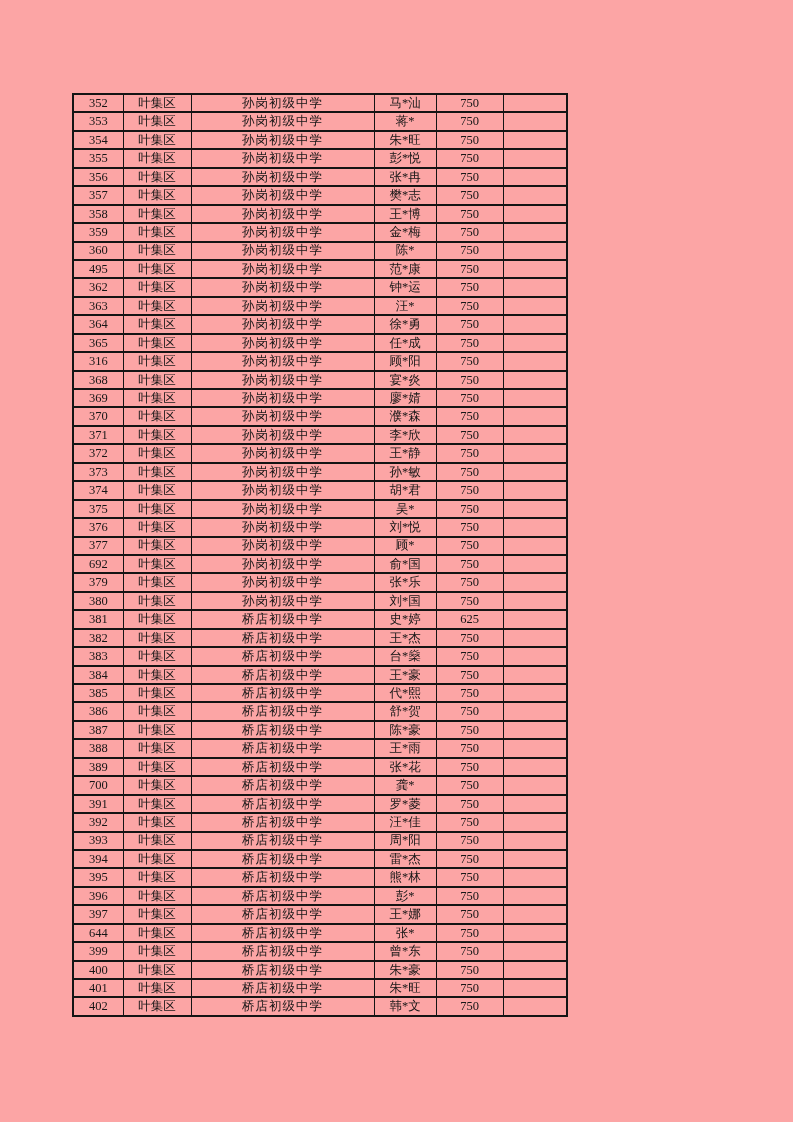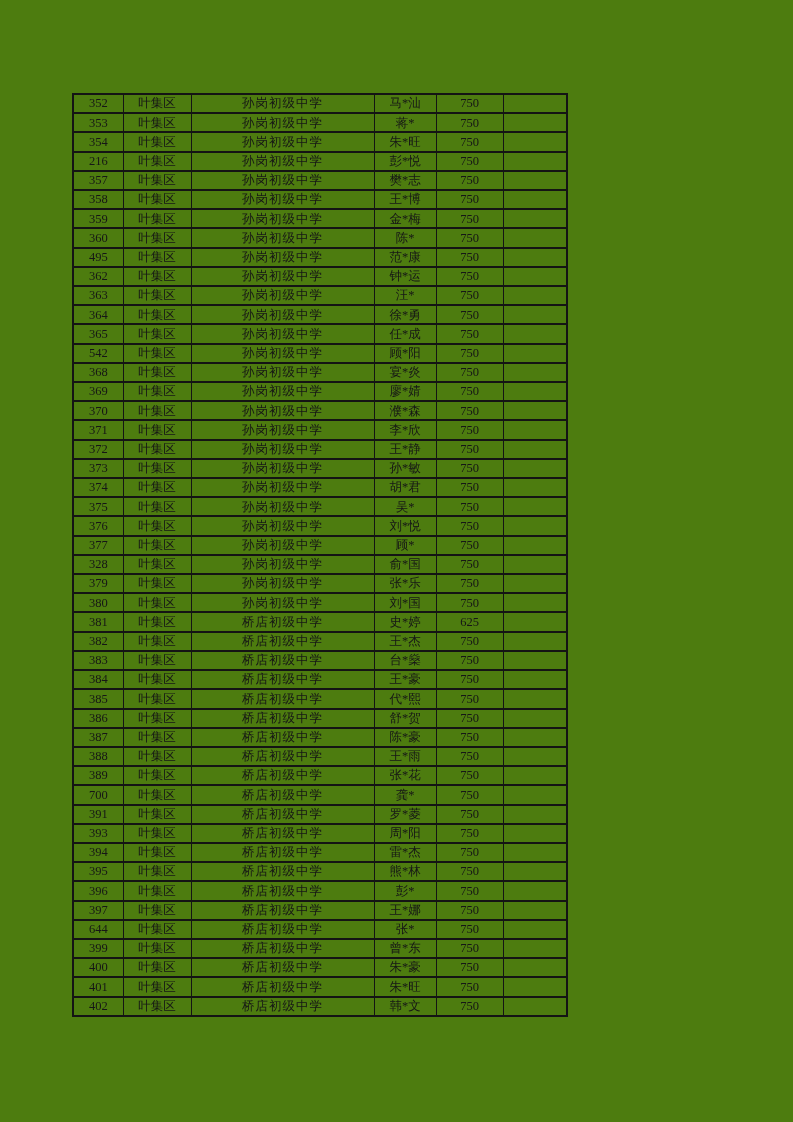--- a/index.html
+++ b/index.html
@@ -4,21 +4,21 @@
 <style>
   html, body {
     margin: 0;
     padding: 0;
     background: #ffffff;
   }
   .page {
     position: relative;
     width: 793px;
     height: 1122px;
-    background: #4d7c0f;
+    background: #fca5a5;
     overflow: hidden;
     font-family: "Liberation Serif", "DejaVu Serif", serif;
   }
   table.grant-table {
     position: absolute;
     left: 72px;
     top: 93px;
     border-collapse: collapse;
     table-layout: fixed;
     width: 494px;
@@ -74,28 +74,36 @@
         </tr>
         <tr>
           <td class="cell-index">354</td>
           <td class="cell-district">叶集区</td>
           <td class="cell-school">孙岗初级中学</td>
           <td class="cell-student">朱*旺</td>
           <td class="cell-amount">750</td>
           <td class="cell-blank"></td>
         </tr>
         <tr>
-          <td class="cell-index">216</td>
+          <td class="cell-index">355</td>
           <td class="cell-district">叶集区</td>
           <td class="cell-school">孙岗初级中学</td>
           <td class="cell-student">彭*悦</td>
           <td class="cell-amount">750</td>
           <td class="cell-blank"></td>
         </tr>
         <tr>
+          <td class="cell-index">356</td>
+          <td class="cell-district">叶集区</td>
+          <td class="cell-school">孙岗初级中学</td>
+          <td class="cell-student">张*冉</td>
+          <td class="cell-amount">750</td>
+          <td class="cell-blank"></td>
+        </tr>
+        <tr>
           <td class="cell-index">357</td>
           <td class="cell-district">叶集区</td>
           <td class="cell-school">孙岗初级中学</td>
           <td class="cell-student">樊*志</td>
           <td class="cell-amount">750</td>
           <td class="cell-blank"></td>
         </tr>
         <tr>
           <td class="cell-index">358</td>
           <td class="cell-district">叶集区</td>
@@ -154,21 +162,21 @@
         </tr>
         <tr>
           <td class="cell-index">365</td>
           <td class="cell-district">叶集区</td>
           <td class="cell-school">孙岗初级中学</td>
           <td class="cell-student">任*成</td>
           <td class="cell-amount">750</td>
           <td class="cell-blank"></td>
         </tr>
         <tr>
-          <td class="cell-index">542</td>
+          <td class="cell-index">316</td>
           <td class="cell-district">叶集区</td>
           <td class="cell-school">孙岗初级中学</td>
           <td class="cell-student">顾*阳</td>
           <td class="cell-amount">750</td>
           <td class="cell-blank"></td>
         </tr>
         <tr>
           <td class="cell-index">368</td>
           <td class="cell-district">叶集区</td>
           <td class="cell-school">孙岗初级中学</td>
@@ -242,21 +250,21 @@
         </tr>
         <tr>
           <td class="cell-index">377</td>
           <td class="cell-district">叶集区</td>
           <td class="cell-school">孙岗初级中学</td>
           <td class="cell-student">顾*</td>
           <td class="cell-amount">750</td>
           <td class="cell-blank"></td>
         </tr>
         <tr>
-          <td class="cell-index">328</td>
+          <td class="cell-index">692</td>
           <td class="cell-district">叶集区</td>
           <td class="cell-school">孙岗初级中学</td>
           <td class="cell-student">俞*国</td>
           <td class="cell-amount">750</td>
           <td class="cell-blank"></td>
         </tr>
         <tr>
           <td class="cell-index">379</td>
           <td class="cell-district">叶集区</td>
           <td class="cell-school">孙岗初级中学</td>
@@ -350,20 +358,28 @@
           <td class="cell-school">桥店初级中学</td>
           <td class="cell-student">龚*</td>
           <td class="cell-amount">750</td>
           <td class="cell-blank"></td>
         </tr>
         <tr>
           <td class="cell-index">391</td>
           <td class="cell-district">叶集区</td>
           <td class="cell-school">桥店初级中学</td>
           <td class="cell-student">罗*菱</td>
+          <td class="cell-amount">750</td>
+          <td class="cell-blank"></td>
+        </tr>
+        <tr>
+          <td class="cell-index">392</td>
+          <td class="cell-district">叶集区</td>
+          <td class="cell-school">桥店初级中学</td>
+          <td class="cell-student">汪*佳</td>
           <td class="cell-amount">750</td>
           <td class="cell-blank"></td>
         </tr>
         <tr>
           <td class="cell-index">393</td>
           <td class="cell-district">叶集区</td>
           <td class="cell-school">桥店初级中学</td>
           <td class="cell-student">周*阳</td>
           <td class="cell-amount">750</td>
           <td class="cell-blank"></td>

